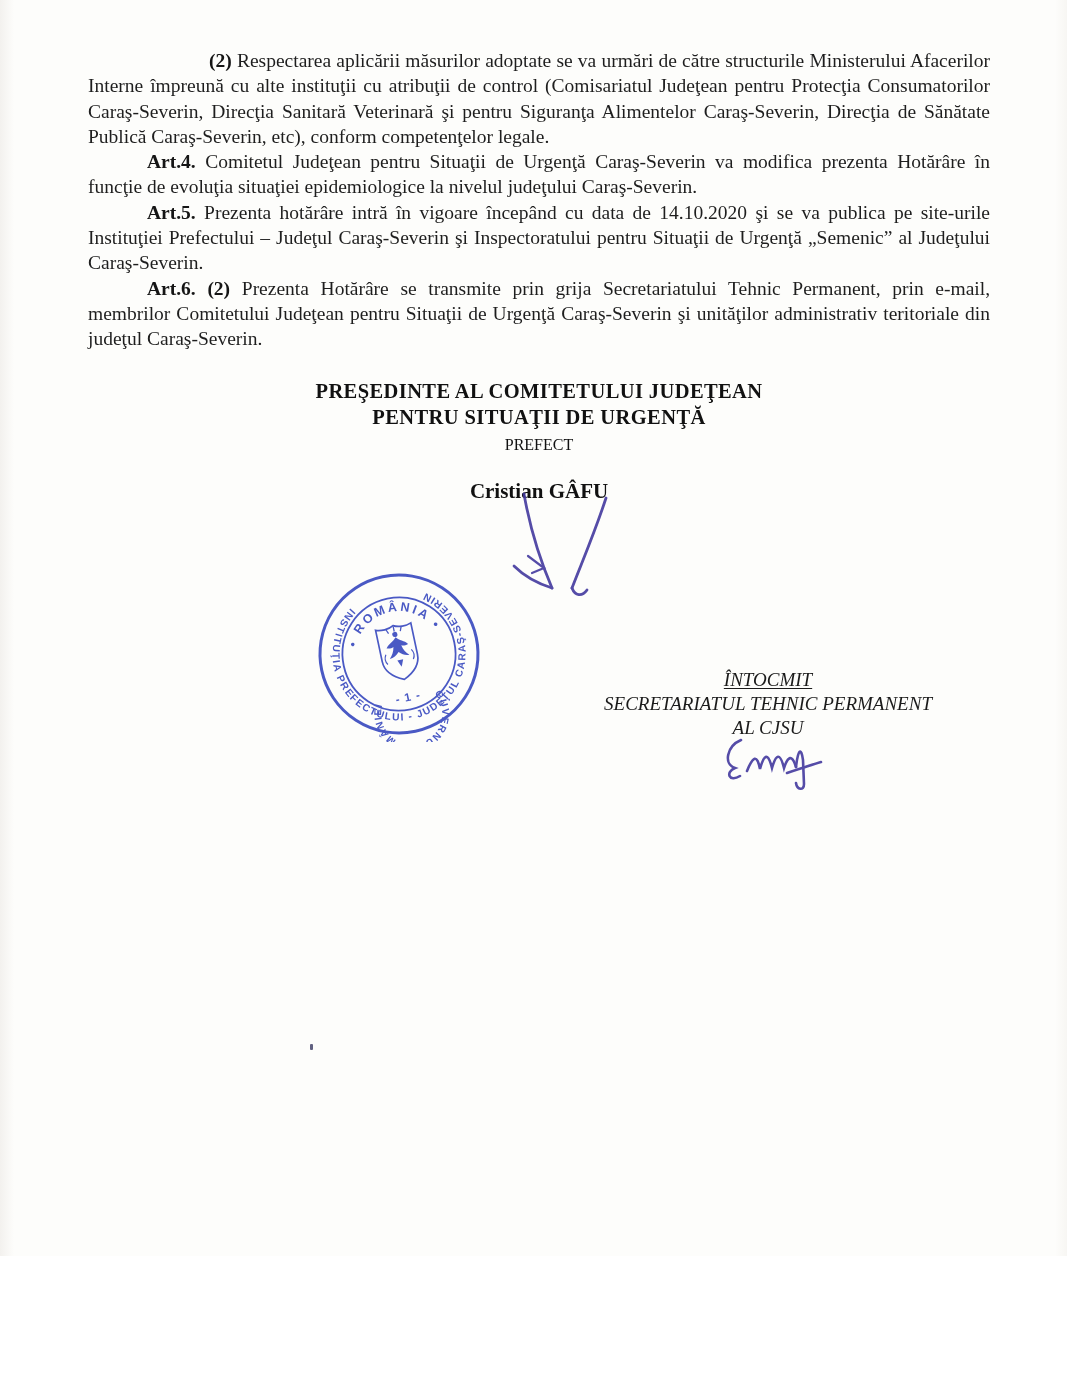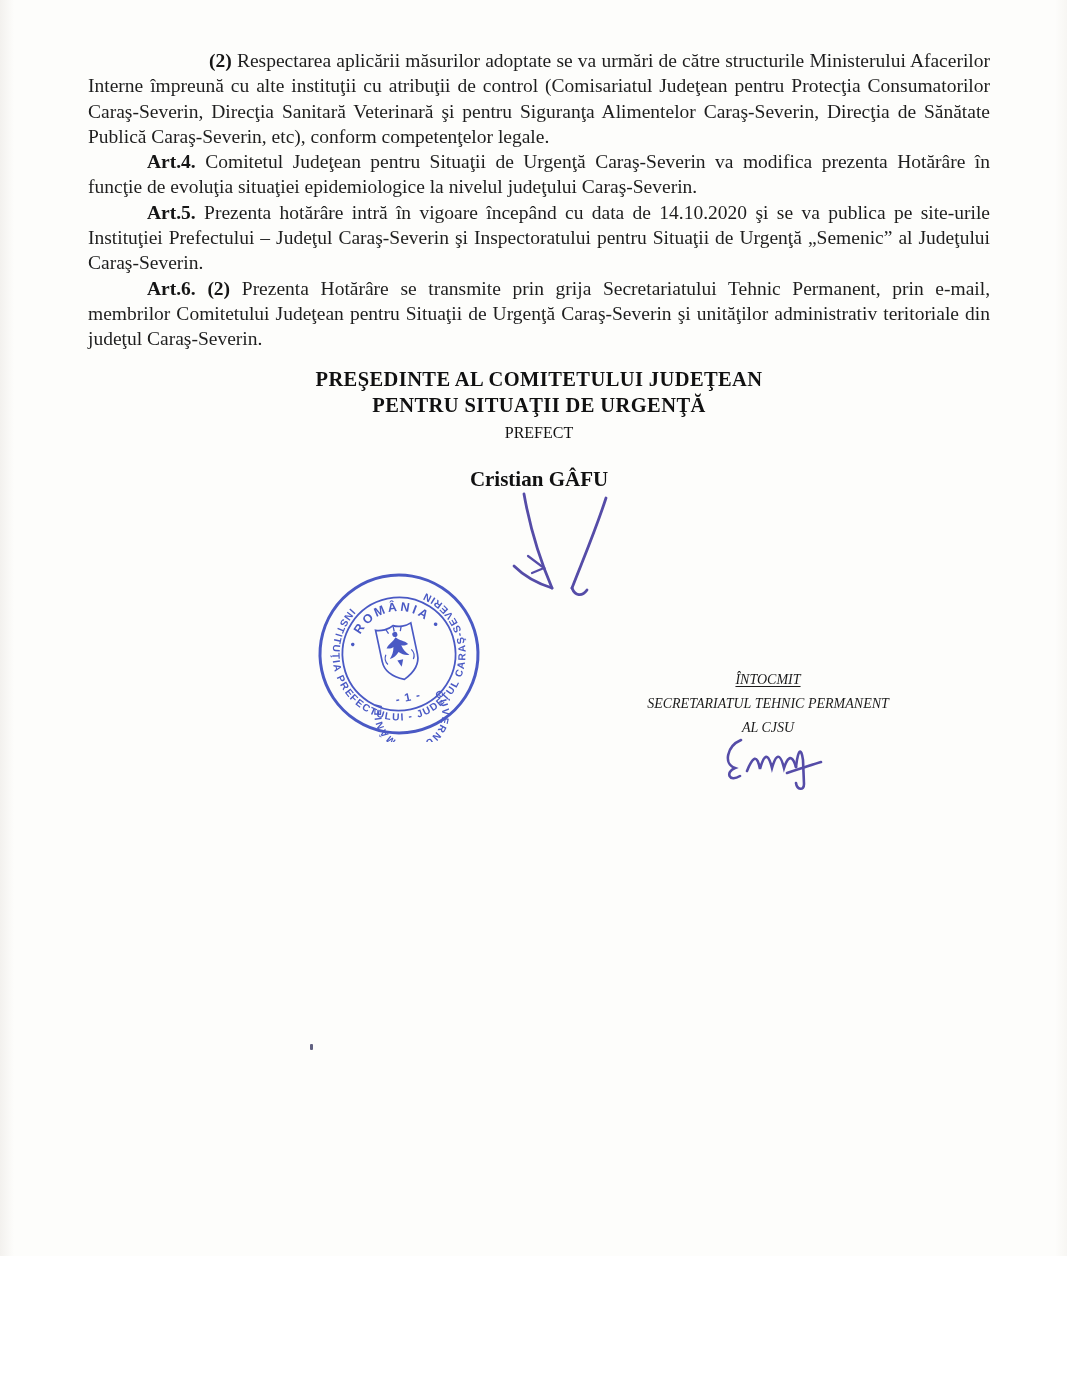--- a/index.html
+++ b/index.html
@@ -26,31 +26,31 @@
     font-size: 19.5px;
     line-height: 25.3px;
     text-align: justify;
     color: #1e1e1e;
   }
   .para b { font-weight: bold; color: #151515; }
   .indent-1 { text-indent: 121px; }
   .indent-2 { text-indent: 126px; }
   .indent-3 { text-indent: 59px; }
 
-  .title-block { text-align: center; margin-top: 14px; color: #111; }
+  .title-block { text-align: center; margin-top: 26px; color: #111; }
   .title-line  { font-weight: bold; font-size: 20.5px; line-height: 26px; letter-spacing: .4px; }
   .role-line   { font-size: 16px; line-height: 26px; margin-top: 2px; }
   .name-line   { font-weight: bold; font-size: 21px; line-height: 26px; margin-top: 20px; }
 
   .prepared {
     position: absolute;
     left: 540px; top: 668px; width: 456px;
     text-align: center;
     font-style: italic;
-    font-size: 14px; line-height: 24px;
+    font-size: 19px; line-height: 24px;
     color: #1b1b1b;
   }
   .prepared .heading { text-decoration: underline; text-underline-offset: 2px; }
 
   .stamp-svg { position: absolute; left: 314px; top: 566px; width: 170px; height: 176px; }
   .sig1-svg  { position: absolute; left: 498px; top: 484px; width: 120px; height: 118px; }
   .sig2-svg  { position: absolute; left: 703px; top: 726px; width: 150px; height: 72px; }
 
   .registration {
     position: absolute; left: 97px; top: 1302px;

